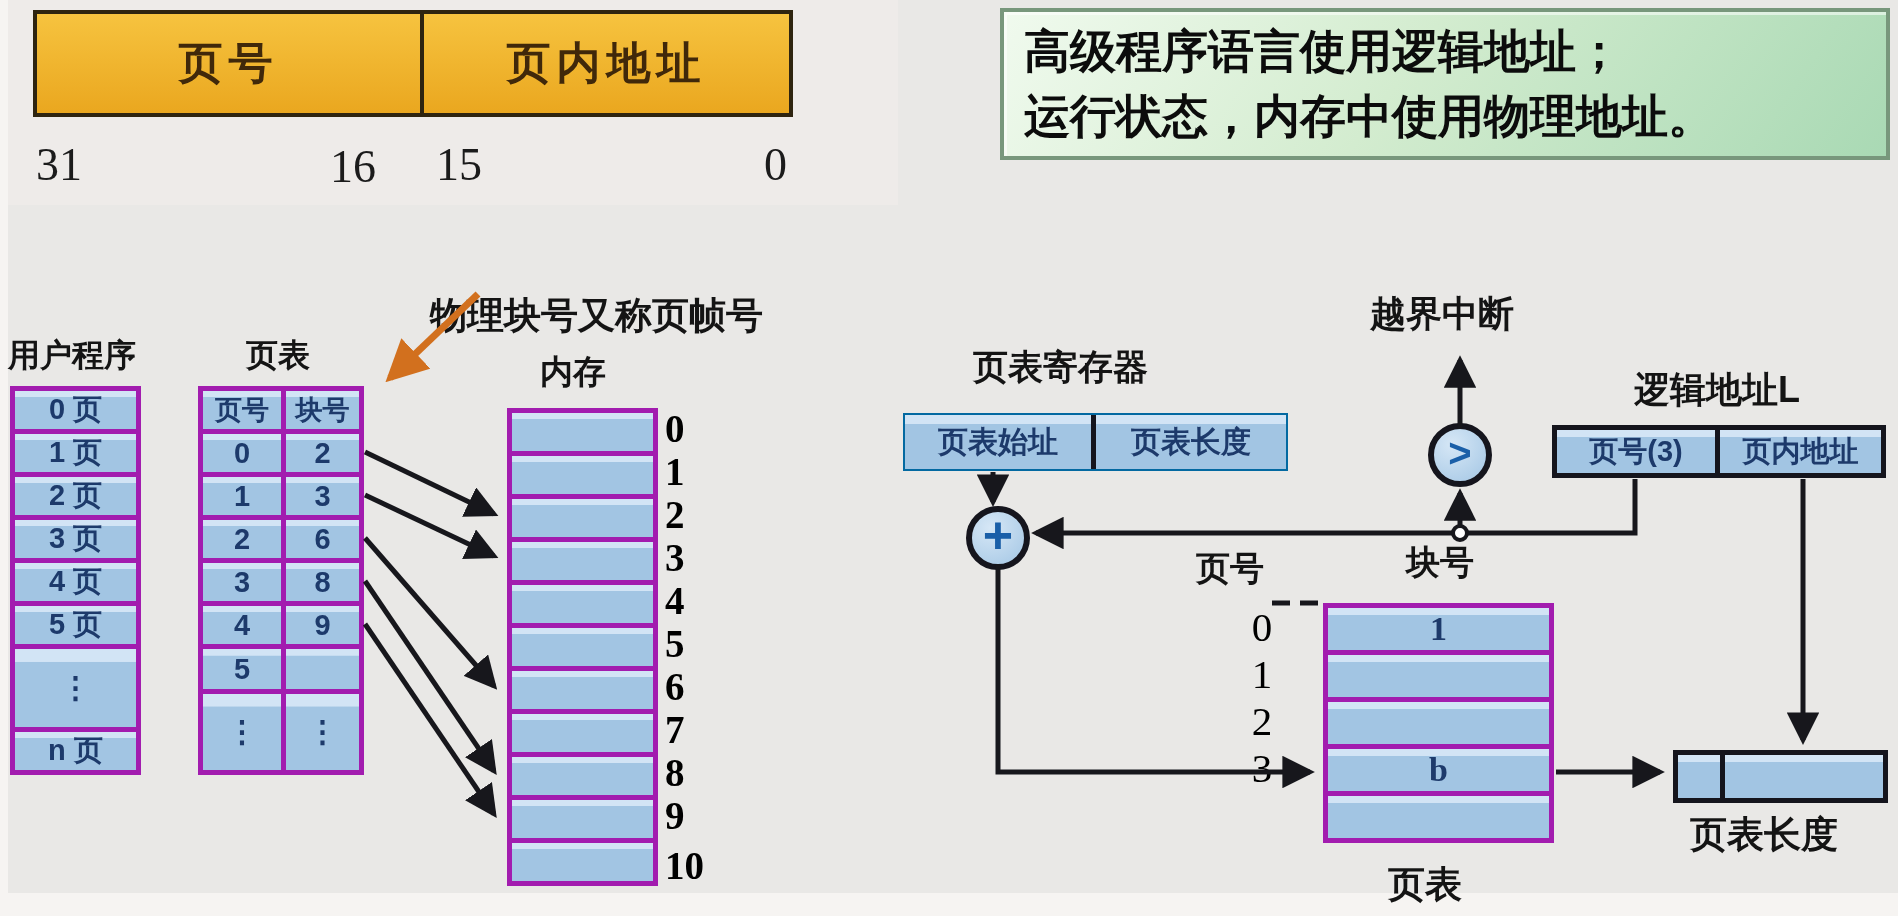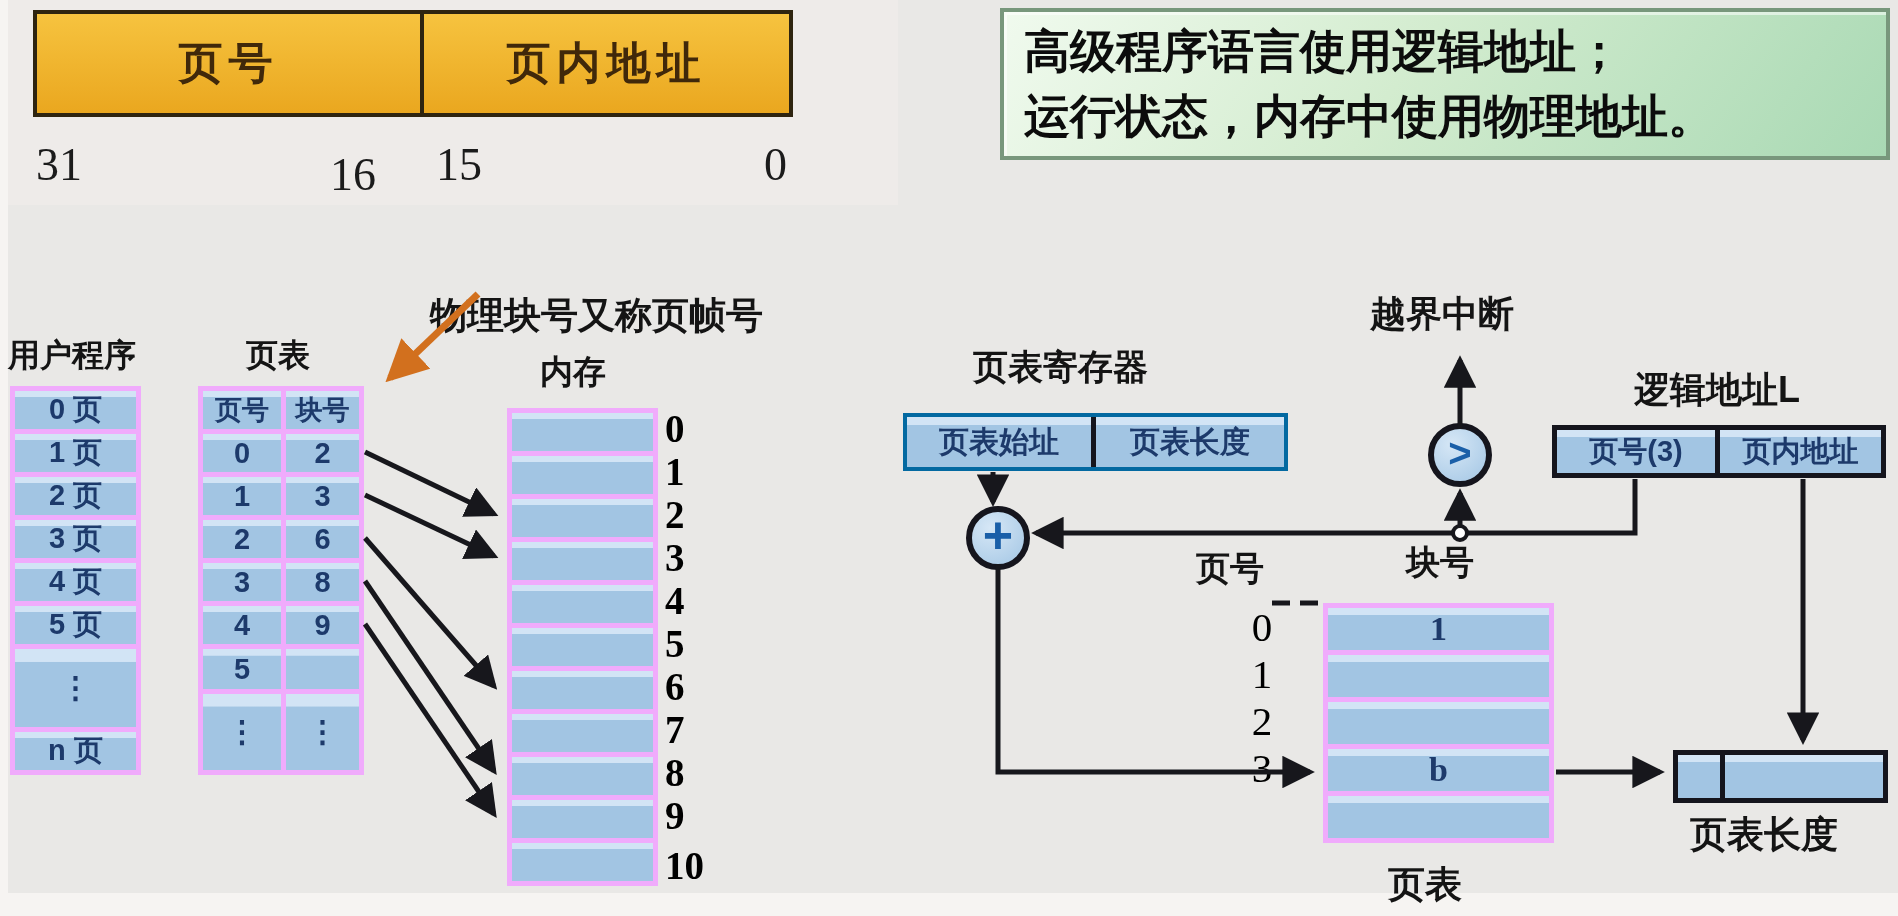--- a/index.html
+++ b/index.html
@@ -18,21 +18,21 @@
   
   .notebox{left:1000px;top:8px;width:890px;height:152px;border:4px solid #78977c;
            background:linear-gradient(125deg,#f0faee 0%,#d3eccf 45%,#a9d9b4 100%);
            box-shadow:inset 3px 3px 0 rgba(255,255,255,.55);
            display:flex;flex-direction:column;justify-content:center;padding:12px 20px;}
   .noteline{font-size:46px;font-weight:bold;color:#0c0c0c;line-height:1.42;white-space:nowrap;}
 
   .lbl{font-weight:bold;color:#141414;white-space:nowrap;}
 
   
-  .btable{background:#f0abfc;border:0;padding:5px;display:flex;flex-direction:column;gap:5px;}
+  .btable{background:#a21caf;border:0;padding:5px;display:flex;flex-direction:column;gap:5px;}
   .bcell{background:linear-gradient(180deg,#d2e4f5 0%,#d2e4f5 16%,#a2c5e3 17%);
          display:flex;align-items:center;justify-content:center;
          font-weight:bold;color:#1d3a6b;font-size:29px;}
   .btrow{display:grid;grid-template-columns:78px 1fr;gap:5px;}
   .dots{font-size:30px;letter-spacing:0;line-height:1;}
 
   .circle-op{border:6px solid #15151d;border-radius:50%;width:64px;height:64px;
              background:radial-gradient(circle at 35% 30%,#d6e7f6,#a3c6e4);
              display:flex;align-items:center;justify-content:center;
              color:#1a5fa8;font-weight:bold;}
@@ -45,21 +45,21 @@
 
   <div class="abs" style="left:0;top:0;width:8px;height:916px;background:#f6f4f2;"></div>
   <div class="abs" style="left:8px;top:0;width:890px;height:205px;background:#f3edeb;opacity:.55;"></div>
   <div class="abs" style="left:0;top:893px;width:1898px;height:23px;background:#f6f4f2;"></div>
 
   <div class="abs addrbar">
     <div class="addrcell">页号</div>
     <div class="addrcell">页内地址</div>
   </div>
   <div class="abs bit serif" style="left:36px;top:138px;">31</div>
-  <div class="abs bit serif" style="left:330px;top:148px;">16</div>
+  <div class="abs bit serif" style="left:330px;top:140px;">16</div>
   <div class="abs bit serif" style="left:436px;top:138px;">15</div>
   <div class="abs bit serif" style="left:764px;top:138px;">0</div>
 
   <div class="abs notebox">
     <div class="noteline">高级程序语言使用逻辑地址；</div>
     <div class="noteline">运行状态，内存中使用物理地址。</div>
   </div>
 
   <div class="abs lbl" style="left:430px;top:248px;font-size:37px;margin-top:43px;">物理块号又称页帧号</div>
 
@@ -131,21 +131,21 @@
   <div class="abs serif" style="left:665px;top:535px;font-size:39px;font-weight:bold;">3</div>
   <div class="abs serif" style="left:665px;top:578px;font-size:39px;font-weight:bold;">4</div>
   <div class="abs serif" style="left:665px;top:621px;font-size:39px;font-weight:bold;">5</div>
   <div class="abs serif" style="left:665px;top:664px;font-size:39px;font-weight:bold;">6</div>
   <div class="abs serif" style="left:665px;top:707px;font-size:39px;font-weight:bold;">7</div>
   <div class="abs serif" style="left:665px;top:750px;font-size:39px;font-weight:bold;">8</div>
   <div class="abs serif" style="left:665px;top:793px;font-size:39px;font-weight:bold;">9</div>
   <div class="abs serif" style="left:665px;top:836px;font-size:39px;font-weight:bold;margin-top:7px;">10</div>
 
   <div class="abs lbl" style="left:973px;top:344px;font-size:35px;">页表寄存器</div>
-  <div class="abs" style="left:903px;top:413px;width:385px;height:58px;border:4px solid #0369a1;background:#15151d;display:grid;grid-template-columns:1fr 1.02fr;gap:5px;">
+  <div class="abs" style="left:903px;top:413px;width:385px;height:58px;border:2px solid #0369a1;background:#15151d;display:grid;grid-template-columns:1fr 1.02fr;gap:5px;">
     <div class="bcell" style="font-size:30px;">页表始址</div>
     <div class="bcell" style="font-size:30px;">页表长度</div>
   </div>
 
   <div class="abs lbl" style="left:1370px;top:290px;font-size:36px;">越界中断</div>
   <div class="abs lbl" style="left:1634px;top:366px;font-size:36px;">逻辑地址L</div>
 
   <div class="abs" style="left:1552px;top:425px;width:334px;height:53px;border:5px solid #15151d;background:#15151d;display:grid;grid-template-columns:158px 1fr;gap:5px;">
     <div class="bcell" style="font-size:29px;">页号(3)</div>
     <div class="bcell" style="font-size:29px;">页内地址</div>

